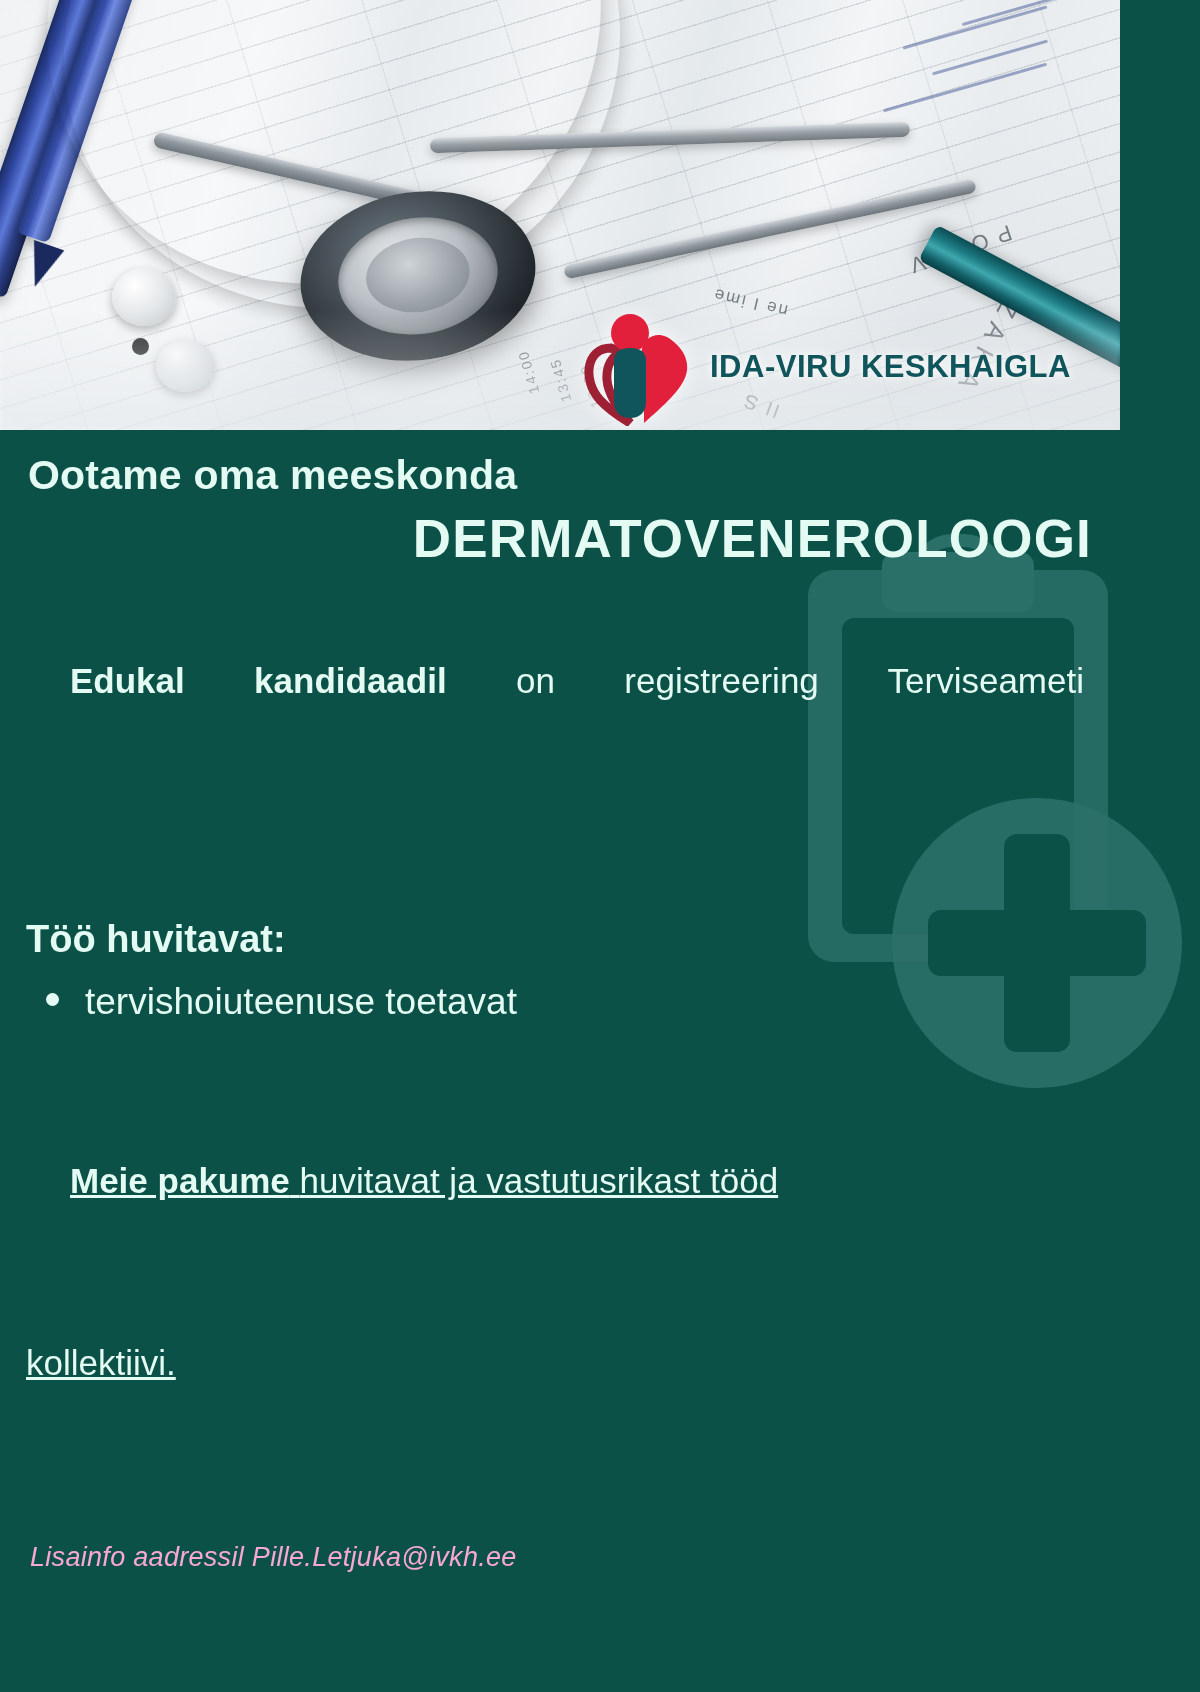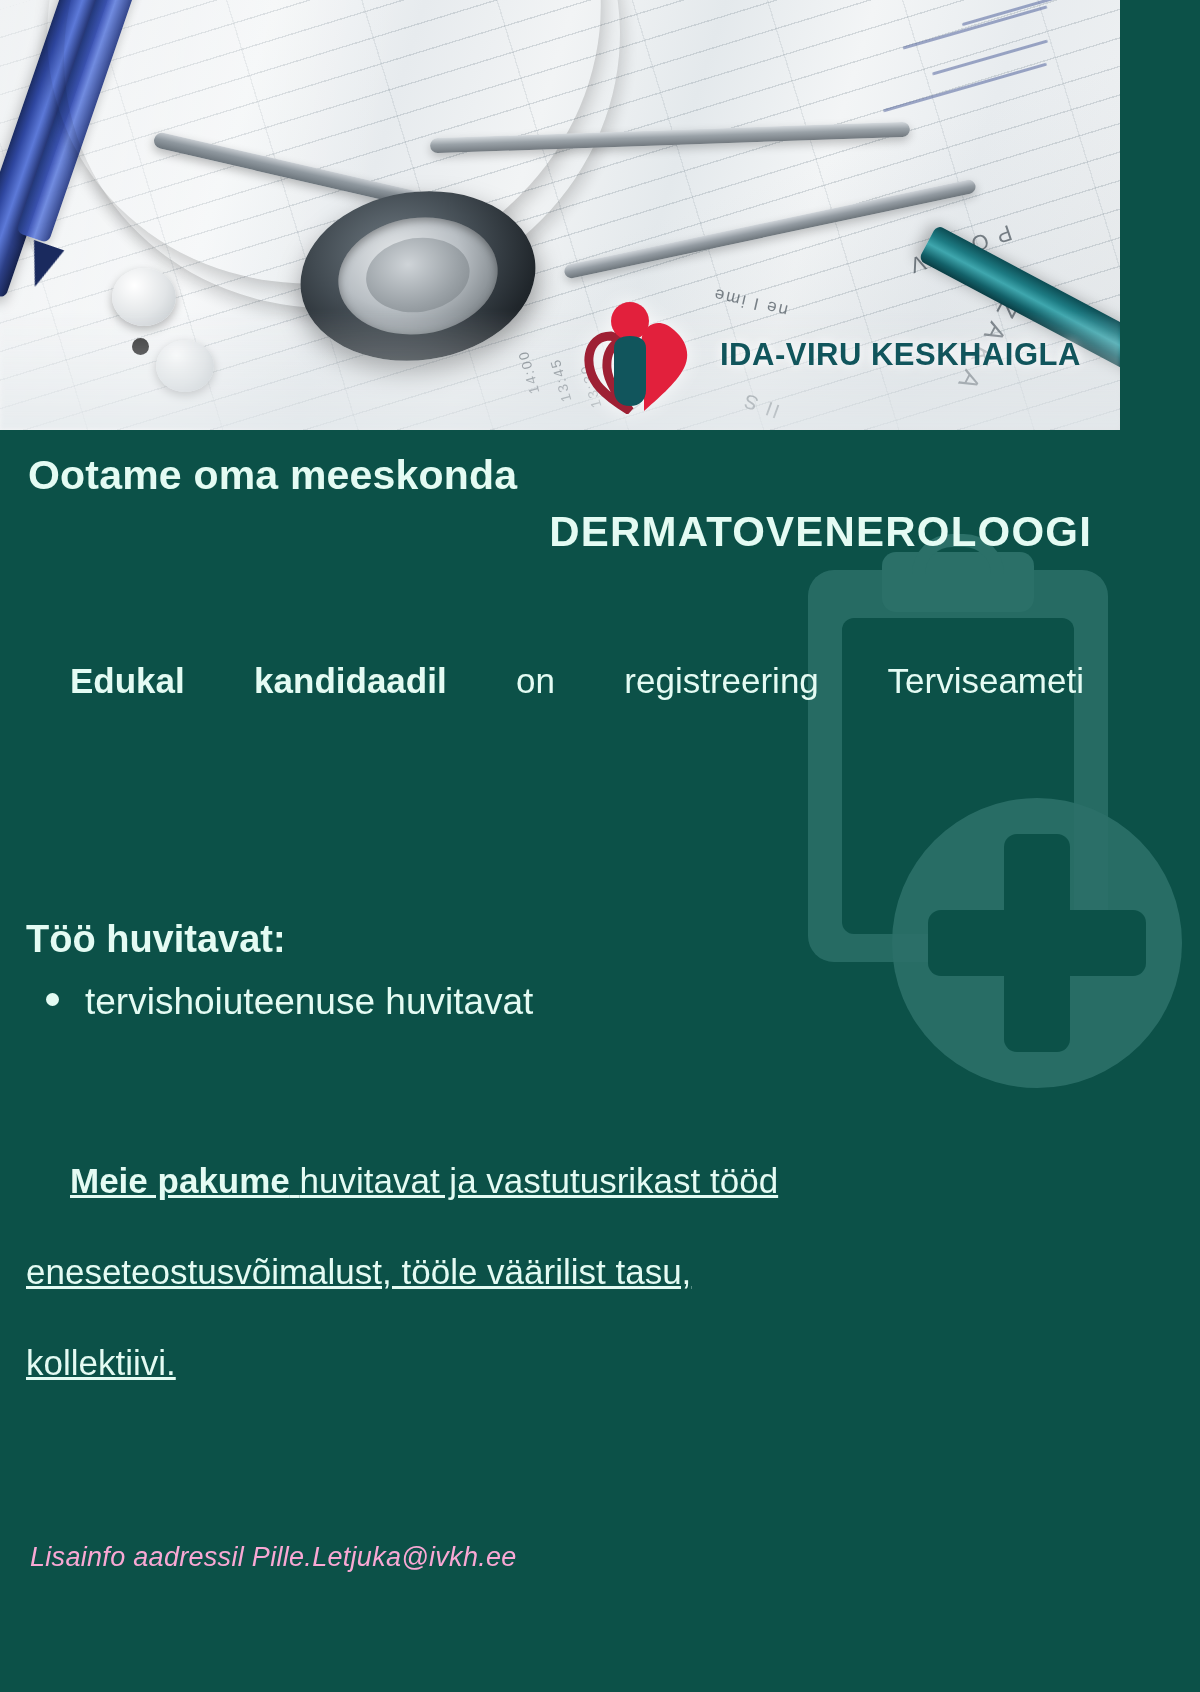--- a/index.html
+++ b/index.html
@@ -187,22 +187,22 @@
   .form-text {
     position:absolute;
     color:rgba(70,80,88,.70);
     font-family:"Liberation Sans", sans-serif;
     letter-spacing:2px;
     white-space:nowrap;
   }
 
   
   .logo {
-    position:absolute; left:578px; top:296px;
-    display:flex; align-items:center; gap:22px;
+    position:absolute; left:578px; top:308px;
+    display:flex; align-items:center; gap:12px;
   }
   .logo-mark {
     position:relative; width:120px; height:118px;
     filter:drop-shadow(0 0 10px rgba(255,255,255,.85));
   }
   .logo-text {
     font-size:31px; font-weight:bold;
     color:#11555c;
     letter-spacing:.5px;
     text-shadow:0 0 10px rgba(255,255,255,.9), 0 0 18px rgba(255,255,255,.7);
@@ -269,21 +269,21 @@
   .lead {
     position:absolute; left:28px; top:22px;
     font-size:41px; font-weight:bold;
     color:#e4fbf3;
     letter-spacing:.2px;
   }
   .job-title {
     position:absolute; left:0; top:78px;
     width:1092px;
     text-align:right;
-    font-size:42px; font-weight:bold;
+    font-size:53px; font-weight:bold;
     color:#e4fbf3;
     letter-spacing:1.2px;
   }
 
   .para {
     position:absolute;
     color:#e4fbf3;
     line-height:1.30;
   }
   .para b { font-weight:bold;margin-left:44px; }
@@ -406,28 +406,28 @@
         <span class="j1">
           <b>Edukal kandidaadil</b><span> </span><span>on registreering Terviseameti</span>
         </span>
       </div>
 
       <div class="h-desc">Töö huvitavat:</div>
 
       <ul class="bullets">
         <li>
           <span class="dot"></span>
-          <span>tervishoiuteenuse huvitavat</span>
+          <span>tervishoiuteenuse toetavat</span>
         </li>
       </ul>
 
       <div class="para p-offer">
         <b>Meie pakume</b><span> </span><span>huvitavat ja vastutusrikast tööd</span><br>
         <br>
-        <span>eneseteostusvõimalust, tööle väärilist tasu,</span><br>
+        <br>
         <br>
         <span>kollektiivi.</span>
       </div>
 
       <div class="footer-note">Lisainfo aadressil Pille.Letjuka@ivkh.ee</div>
 
     </div>
   </div>
 </div>
 

